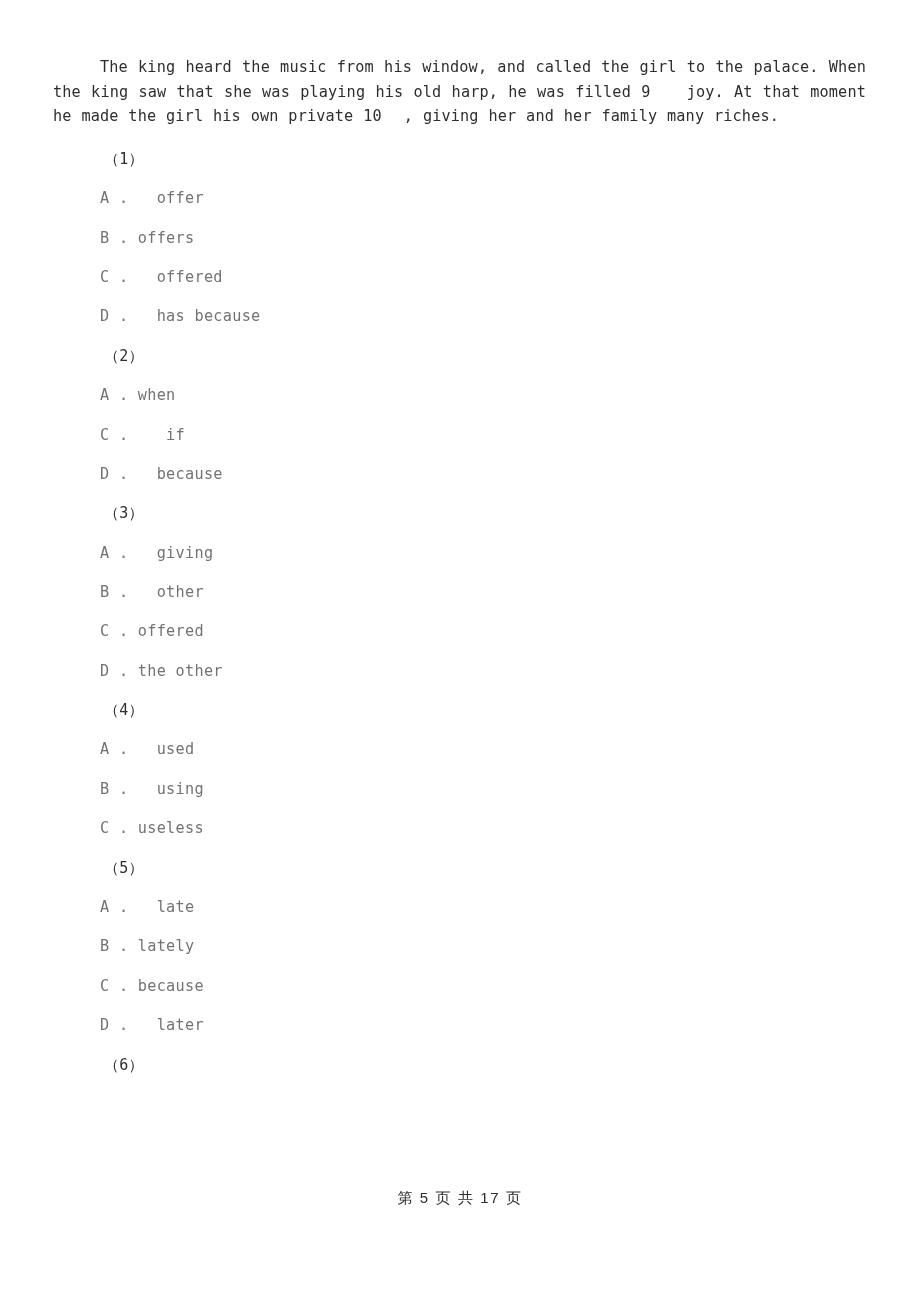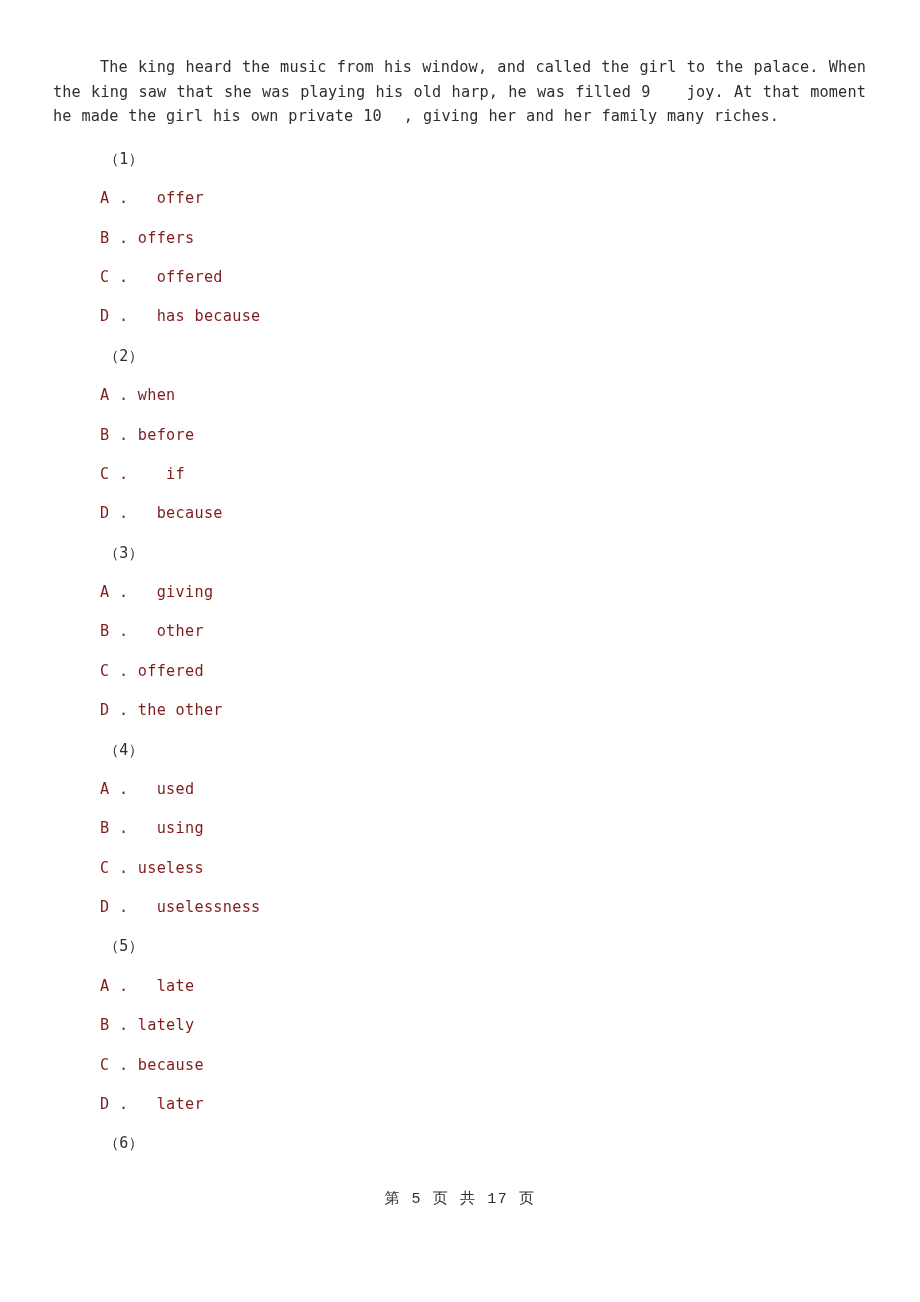--- a/index.html
+++ b/index.html
@@ -69,33 +69,33 @@
     padding-left: 104px;
     color: #2e2e2e;
     letter-spacing: 0.2px;
     white-space: pre;
   }
   .opt {
     font-size: 15.2px;
     line-height: 39.4px;
     height: 39.4px;
     padding-left: 100px;
-    color: #7f1d1d;
+    color: #737373;
     letter-spacing: 0.3px;
     white-space: pre;
   }
 
   
   .footer {
     position: absolute;
     left: 0;
     top: 1189px;
     width: 920px;
     text-align: center;
-    font-family: Liberation Mono, monospace;
+    font-family: Liberation Sans, sans-serif;
     font-size: 15px;
     color: #2e2e2e;
     letter-spacing: 1.6px;
     white-space: pre;
   }
 </style>
 </head>
 <body>
 
 <div class="page">
@@ -110,39 +110,37 @@
       <div class="qnum">（1）</div>
       <div class="opt">A .   offer</div>
       <div class="opt">B . offers</div>
       <div class="opt">C .   offered</div>
       <div class="opt">D .   has because</div>
     </div>
 
     <div class="qblock">
       <div class="qnum">（2）</div>
       <div class="opt">A . when</div>
-      <div class="opt">B . before</div>
       <div class="opt">C .    if</div>
       <div class="opt">D .   because</div>
     </div>
 
     <div class="qblock">
       <div class="qnum">（3）</div>
       <div class="opt">A .   giving</div>
       <div class="opt">B .   other</div>
       <div class="opt">C . offered</div>
       <div class="opt">D . the other</div>
     </div>
 
     <div class="qblock">
       <div class="qnum">（4）</div>
       <div class="opt">A .   used</div>
       <div class="opt">B .   using</div>
       <div class="opt">C . useless</div>
-      <div class="opt">D .   uselessness</div>
     </div>
 
     <div class="qblock">
       <div class="qnum">（5）</div>
       <div class="opt">A .   late</div>
       <div class="opt">B . lately</div>
       <div class="opt">C . because</div>
       <div class="opt">D .   later</div>
     </div>
 

